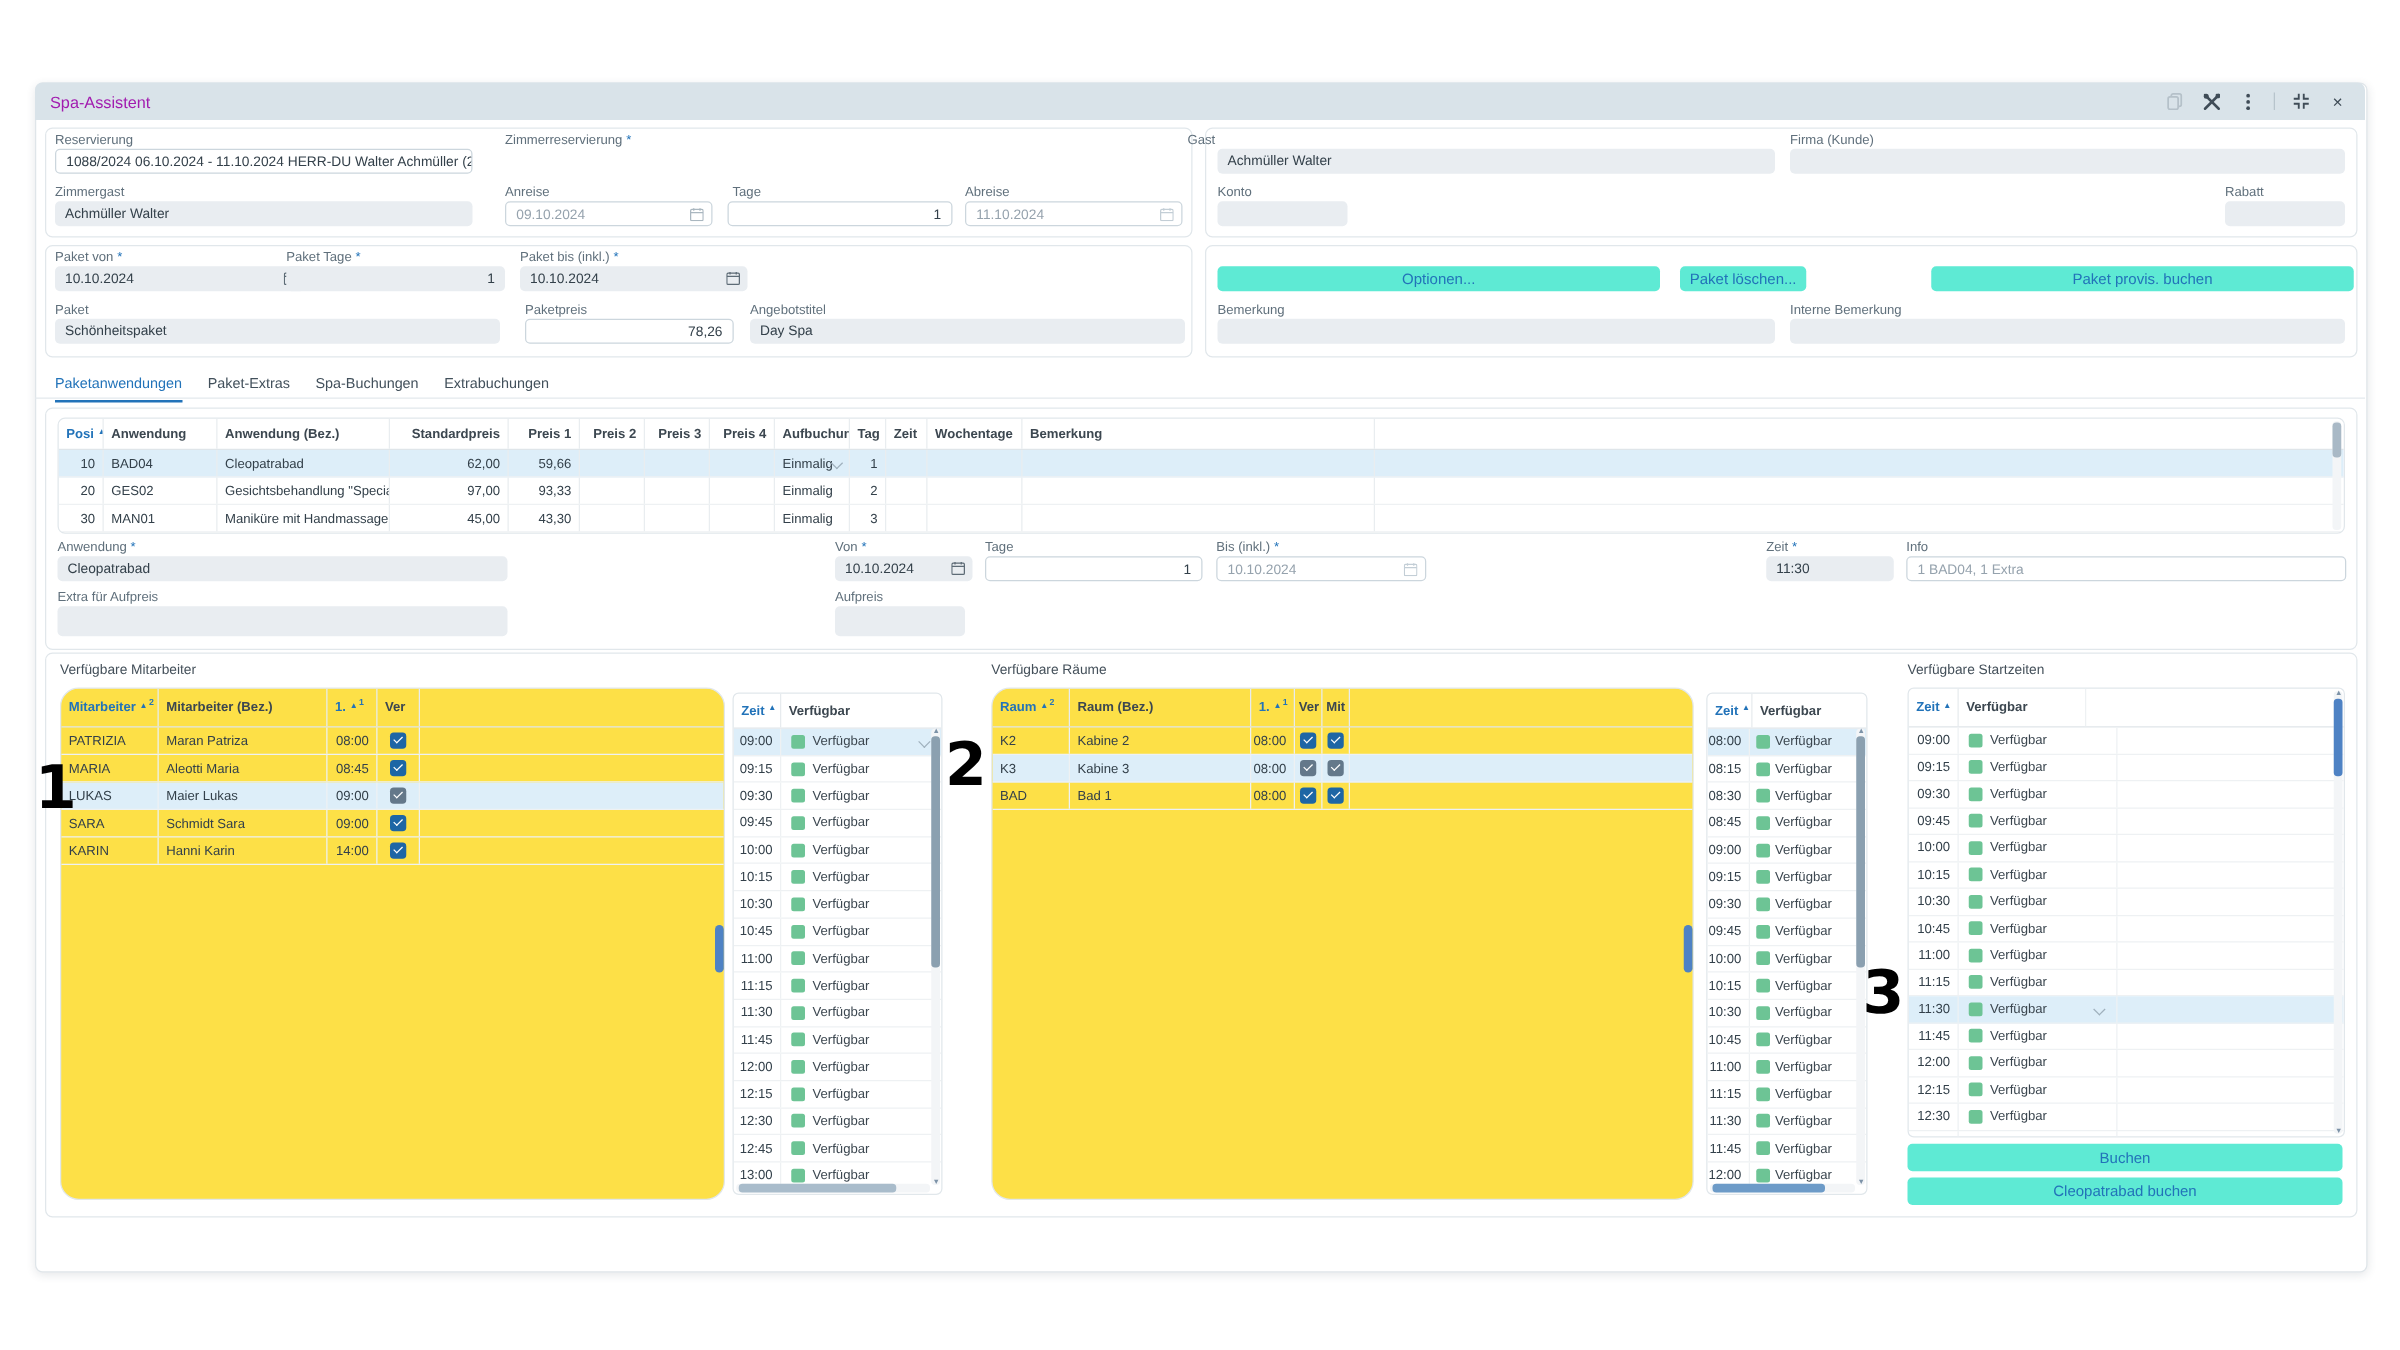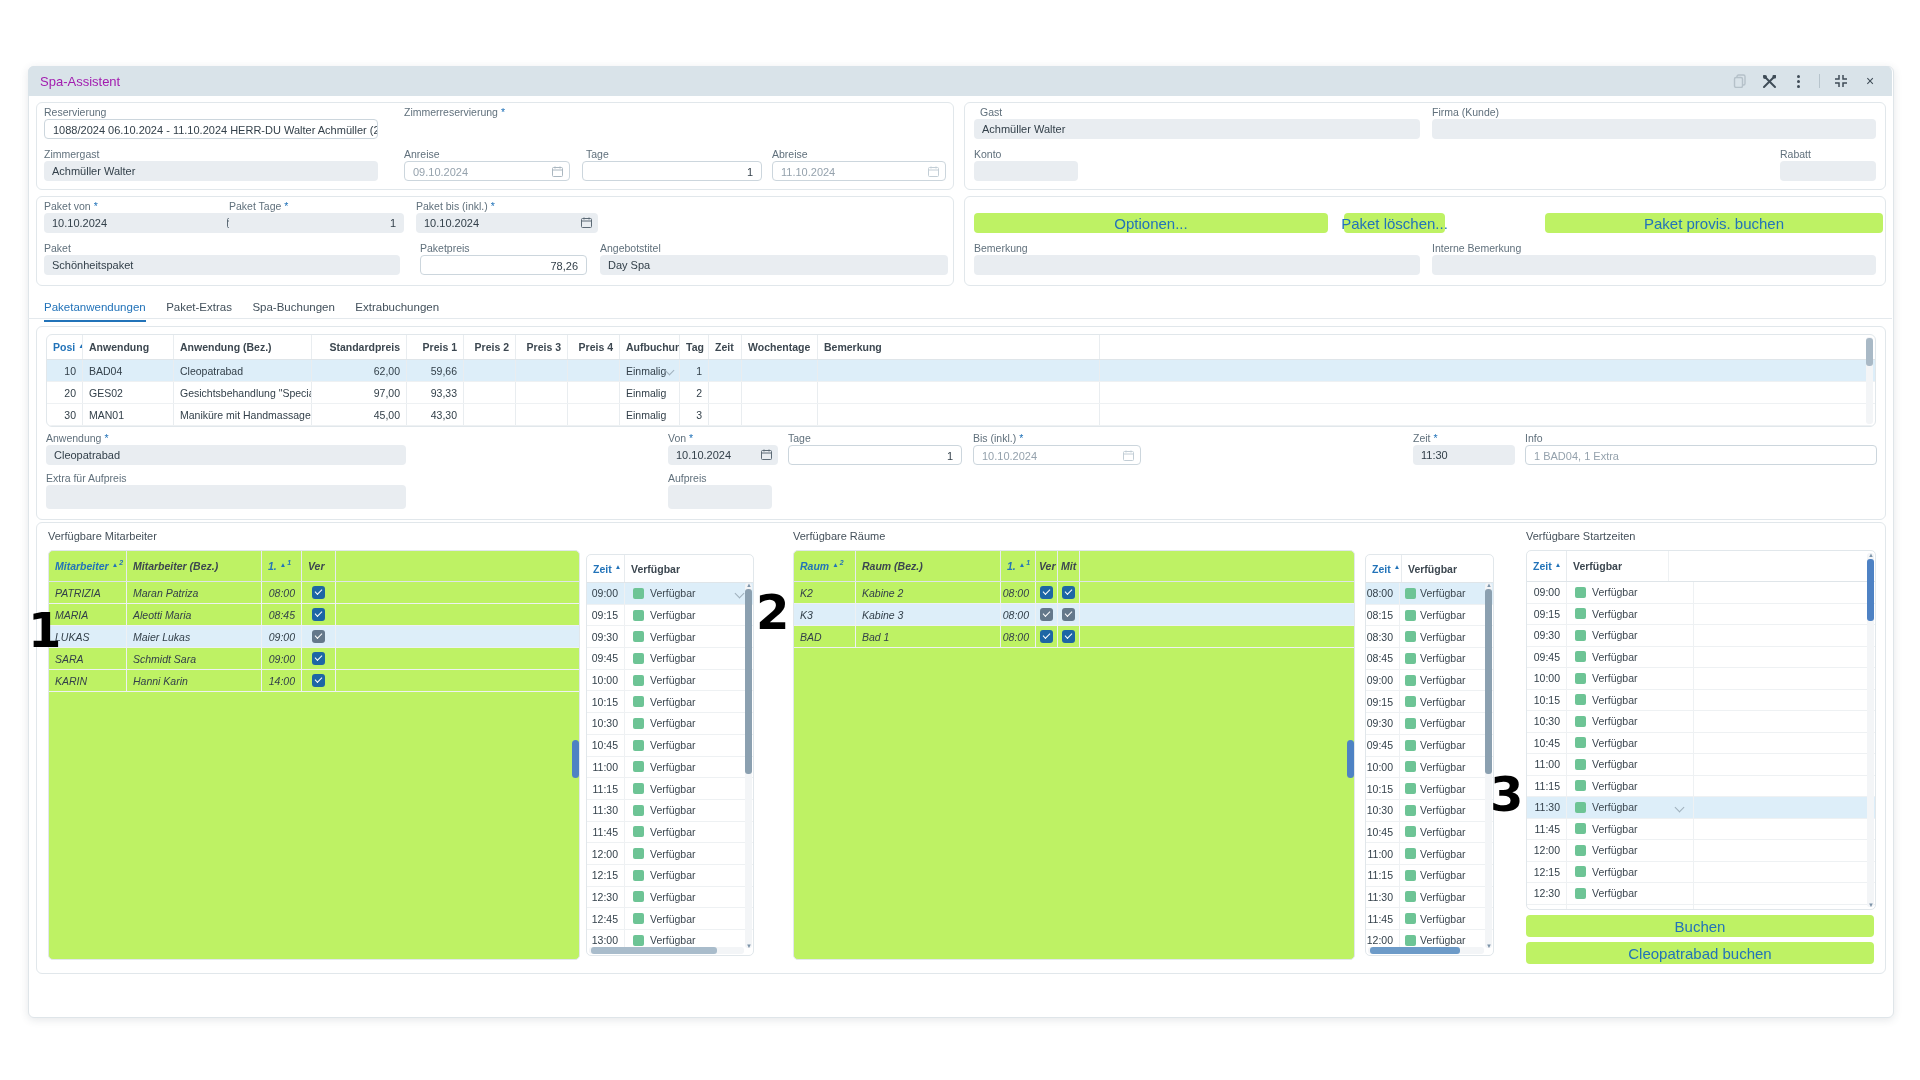--- a/index.html
+++ b/index.html
@@ -25,21 +25,21 @@
   .input{position:absolute;height:20px;border-radius:4px;font-size:11px;line-height:20px;
          padding:0 8px;white-space:nowrap;overflow:hidden;box-sizing:border-box;}
   .input.gray{background:#e9edf1;color:#33404a;}
   .input.white{background:#fff;border:1px solid #ccd6dd;color:#33404a;}
   .input .val{display:block;}
   .input.right .val{text-align:right;}
   .input.dim{color:#95a2ad;}
   .cal{position:absolute;right:6px;top:4px;width:11px;height:11px;}
   .cal svg{display:block;}
   
-  .btn{position:absolute;background:#bef264;border-radius:4px;color:#2273b9;font-size:15px;
+  .btn{position:absolute;background:#5eead4;border-radius:4px;color:#2273b9;font-size:12px;
        display:flex;align-items:center;justify-content:center;white-space:nowrap;}
   
   .tabstrip{position:absolute;left:28px;top:294px;width:1864px;height:24px;border-bottom:1px solid #e4e9ed;}
   .tab{position:relative;display:inline-block;margin-left:16px;font-size:11.5px;color:#42505b;
        padding-bottom:7px;top:3px;}
   .tab.active{color:#2273b9;border-bottom:2px solid #2273b9;}
   
   .trow,.thead{display:flex;align-items:center;width:100%;box-sizing:border-box;}
   .thead{height:25px;border-bottom:1px solid #dfe5e9;font-weight:bold;color:#3c4750;}
   .trow{height:22px;border-bottom:1px solid #eef1f3;}
@@ -51,21 +51,21 @@
   .c5{width:52px;}.c6{width:52px;}.c7{width:52px;}.c8{width:60px;}.c9{width:29px;}
   .c10{width:33px;}.c11{width:76px;}.c12{width:282px;}.cf{flex:1;border-right:none;}
   .thead .tc{color:#3c4750;}
   .bluehead{color:#2273b9 !important;}
   .sa{font-size:6.5px;color:#2273b9;margin-left:3px;transform:translateY(-2px);}
   .sn{font-size:7px;color:#2273b9;transform:translateY(-4px);margin-left:1px;}
   .chev{width:6px;height:6px;border-right:1.5px solid #9fb0bc;border-bottom:1.5px solid #9fb0bc;
         transform:rotate(45deg);display:inline-block;flex:none;}
   .tc .chev{margin-left:auto;}
   
-  .ptable{position:absolute;background:#bef264;border:1px solid #e1e7eb;border-radius:5px;overflow:hidden;font-style:italic;}
+  .ptable{position:absolute;background:#fde047;border:1px solid #e1e7eb;border-radius:15px;overflow:hidden;}
   .phead{display:flex;align-items:center;height:30px;border-bottom:1px solid #dfe5e9;
          font-size:10.5px;font-weight:bold;color:#3c4750;}
   .prow{display:flex;align-items:center;height:21px;border-bottom:1px solid #eef1f3;font-size:10.5px;}
   .prow.sel{background:#ddeef9;}
   .pc{padding:0 6px;white-space:nowrap;overflow:hidden;box-sizing:border-box;height:100%;
       display:flex;align-items:center;border-right:1px solid #eef1f3;}
   .phead .pc{border-right:1px solid #e7ebee;}
   .pc.num{justify-content:flex-end;}
   .pc.fill{flex:1;border-right:none;}
   .cb{width:13px;height:13px;border-radius:3px;background:#1d66a5;position:relative;flex:none;}
@@ -179,21 +179,21 @@
       <span class="val">11.10.2024</span>
     <span class="cal">
         <svg width="11" height="11" viewBox="0 0 11 11">
           <rect x="0.5" y="1.5" width="10" height="9" rx="1" fill="none" stroke="#c3ced6" stroke-width="1"></rect>
           <path d="M0.5 4 H10.5" stroke="#c3ced6"></path>
           <path d="M3 0.5 V2.5 M8 0.5 V2.5" stroke="#c3ced6"></path>
         </svg>
       </span>
   </div>
 
-  <div class="lblrow" style="left:980px;top:106px;"><span>Gast</span></div>
+  <div class="lblrow" style="left:950px;top:106px;"><span>Gast</span></div>
   <div class="input gray" style="left:974px;top:119px;width:446px;">
       <span class="val">Achmüller Walter</span>
     </div>
 
   <div class="lblrow" style="left:1432px;top:106px;"><span>Firma (Kunde)</span></div>
   <div class="input gray" style="left:1432px;top:119px;width:444px;">
       <span class="val"></span>
     </div>
 
   <div class="lblrow" style="left:974px;top:148px;"><span>Konto</span></div>

